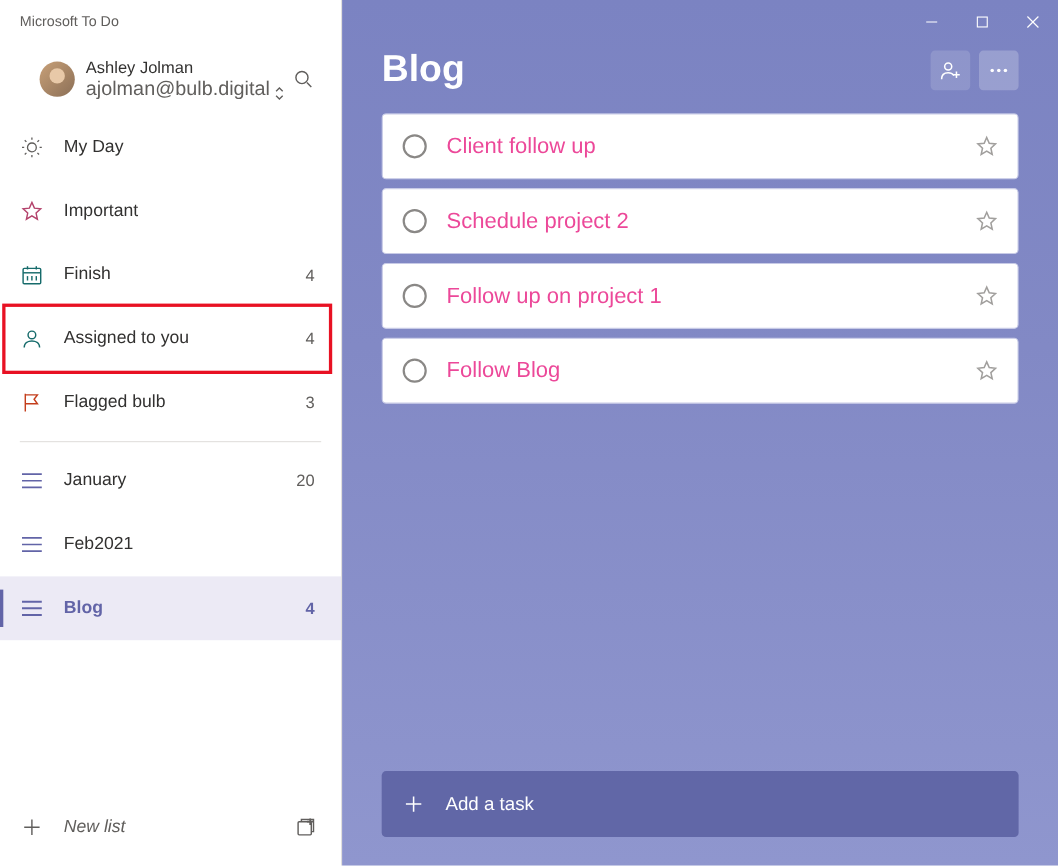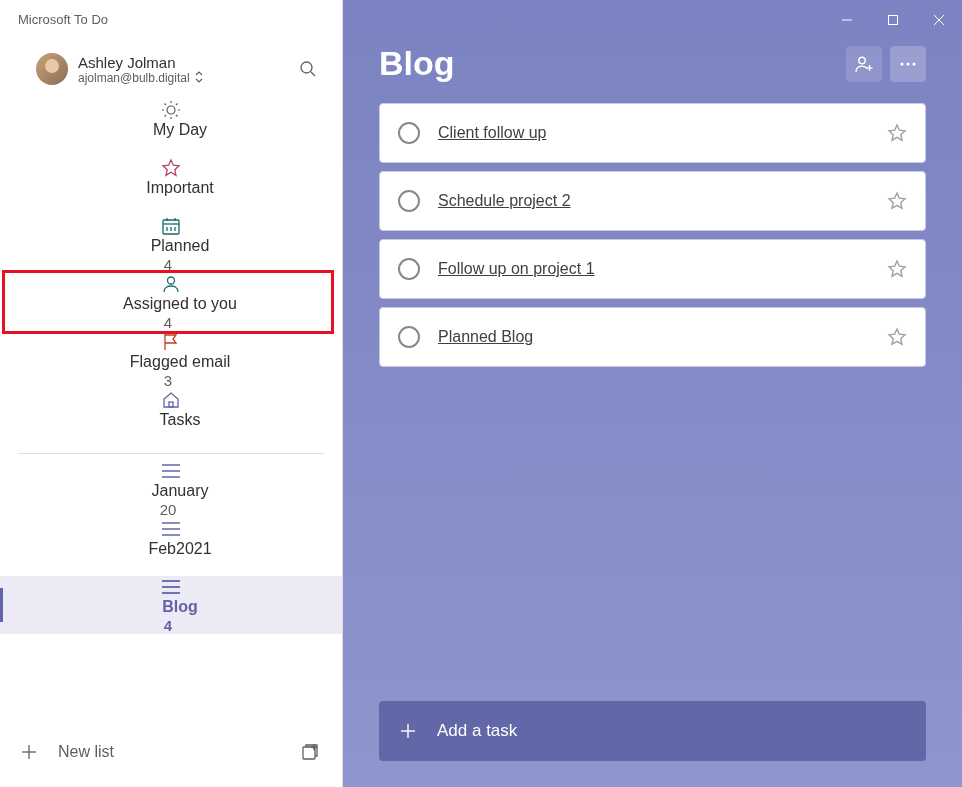--- a/index.html
+++ b/index.html
@@ -7,21 +7,21 @@
     font-family: "Segoe UI", -apple-system, sans-serif;
     width: 962px;
     height: 787px;
     display: flex;
     overflow: hidden;
     background: #fff;
     font-size: 14px;
     color: #323130;
   }
   .sidebar {
-    width: 343px;
+    width: 311px;
     height: 100%;
     background: #fff;
     display: flex;
     flex-direction: column;
     border-right: 1px solid #e1dfdd;
   }
   .app-title {
     padding: 12px 18px 8px;
     font-size: 13px;
     color: #605e5c;
@@ -42,32 +42,31 @@
   }
   .avatar::after{
     content:"";
     position:absolute;
     width:14px;height:14px;border-radius:50%;
     background:#e8c9a8;
     top:6px;left:9px;
   }
   .user-text { margin-left: 10px; flex:1; }
   .user-name { font-size: 15px; color:#323130; }
-  .user-email { font-size: 12px; color:#605e5c; display:flex; align-items:flex-start; gap:4px;}
+  .user-email { font-size: 18px; color:#605e5c; display:flex; align-items:flex-end; gap:4px;}
   .search-btn {
     width: 32px; height:32px; display:flex; align-items:center; justify-content:center;
     cursor:pointer;
   }
   .smart-list, .user-list {
     display:flex; align-items:center;
     padding: 0 18px;
     height: 58px;
     cursor:pointer;
     position: relative;
-    flex-direction: column;
   }
   .list-icon {
     width: 22px; height:22px;
     display:flex;align-items:center;justify-content:center;
     color:#605e5c;
     flex-shrink:0;
   }
   .list-label { margin-left: 18px; font-size:16px; color:#323130; flex:1;}
   .list-count { font-size:15px; color:#605e5c; margin-right:6px;}
   .divider { height:1px; background:#e1dfdd; margin: 6px 18px; }
@@ -83,20 +82,21 @@
   .user-list.selected .list-label,
   .user-list.selected .list-count { color:#6264a7; font-weight:400;}
   .user-list.selected .list-icon{color:#6264a7;}
   .selected-bar{
     position:absolute;left:0;top:12px;bottom:12px;width:3px;background:#6264a7;
   }
   .new-list-row {
     display:flex;align-items:center;
     padding:0 18px;height:58px;margin-top:auto;margin-bottom:6px;
     cursor:pointer;
+    font-style:italic;
   }
   .new-list-row .list-label{color:#605e5c;}
   .group-btn{width:28px;height:28px;display:flex;align-items:center;justify-content:center;cursor:pointer;}
 
   .main {
     flex:1;
     height:100%;
     background: linear-gradient(180deg,#7b83c2 0%, #8289c5 40%, #8f96ce 100%);
     display:flex;flex-direction:column;
     position:relative;
@@ -132,21 +132,21 @@
     display:flex;align-items:center;
     padding:0 18px;
     margin-bottom:8px;
     border:1px solid #c7cae6;
     cursor:pointer;
   }
   .task-circle{
     width:22px;height:22px;border-radius:50%;
     border:2px solid #8a8886;flex-shrink:0;
   }
-  .task-title{margin-left:18px;font-size:16px;color:#404040;flex:1;text-decoration:underline;}
+  .task-title{margin-left:18px;font-size:20px;color:#ec4899;flex:1;}
   .task-star{color:#a19f9d;cursor:pointer;}
   .add-task-bar{
     margin:0 36px 26px 36px;
     height:60px;
     background:rgba(92,98,163,0.9);
     border-radius:4px;
     display:flex;align-items:center;
     padding:0 18px;
     color:#fff;
     cursor:text;
@@ -215,21 +215,21 @@
       <svg width="20" height="20" viewBox="0 0 20 20" fill="none" stroke="#166b6b" stroke-width="1.3">
           <rect x="2" y="4" width="16" height="14" rx="1"></rect>
           <line x1="2" y1="8" x2="18" y2="8"></line>
           <line x1="6" y1="2" x2="6" y2="5"></line>
           <line x1="14" y1="2" x2="14" y2="5"></line>
           <line x1="6" y1="11" x2="6" y2="15"></line>
           <line x1="10" y1="11" x2="10" y2="15"></line>
           <line x1="14" y1="11" x2="14" y2="15"></line>
         </svg>
     </span>
-    <span class="list-label">Planned</span>
+    <span class="list-label">Finish</span>
     <span class="list-count">4</span>
   </div>
 
   <div class="smart-list" style="position:relative;">
     <div class="highlight-box"></div>
     <span class="list-icon">
       <svg width="20" height="20" viewBox="0 0 20 20" fill="none" stroke="#166b6b" stroke-width="1.3">
           <circle cx="10" cy="6.5" r="3.5"></circle>
           <path d="M3 18 C3 13.5 7 12 10 12 C13 12 17 13.5 17 18"></path>
         </svg>
@@ -238,33 +238,24 @@
     <span class="list-count">4</span>
   </div>
 
   <div class="smart-list">
     <span class="list-icon">
       <svg width="20" height="20" viewBox="0 0 20 20" fill="none" stroke="#c43e1c" stroke-width="1.3">
           <line x1="4" y1="2" x2="4" y2="18"></line>
           <path d="M4 3 L15 3 L12 7 L15 11 L4 11"></path>
         </svg>
     </span>
-    <span class="list-label">Flagged email</span>
+    <span class="list-label">Flagged bulb</span>
     <span class="list-count">3</span>
   </div>
 
-  <div class="smart-list">
-    <span class="list-icon">
-      <svg width="20" height="20" viewBox="0 0 20 20" fill="none" stroke="#6264a7" stroke-width="1.3">
-          <path d="M3 9 L10 3 L17 9 L17 17 L3 17 Z"></path>
-          <rect x="8" y="12" width="4" height="5"></rect>
-        </svg>
-    </span>
-    <span class="list-label">Tasks</span>
-  </div>
 
   <div class="divider"></div>
 
   <div class="user-list">
     <span class="list-icon">
       <svg width="20" height="16" viewBox="0 0 20 16" stroke="#6264a7" stroke-width="1.5">
           <line x1="1" y1="2" x2="19" y2="2"></line>
           <line x1="1" y1="8" x2="19" y2="8"></line>
           <line x1="1" y1="14" x2="19" y2="14"></line>
         </svg>
@@ -378,21 +369,21 @@
       <span class="task-circle"></span>
       <span class="task-title">Follow up on project 1</span>
       <span class="task-star">
         <svg width="20" height="20" viewBox="0 0 20 20" fill="none" stroke="#a19f9d" stroke-width="1.4">
             <path d="M10 2 L12.3 7.2 L18 7.8 L13.8 11.7 L15 17.3 L10 14.3 L5 17.3 L6.2 11.7 L2 7.8 L7.7 7.2 Z"></path>
           </svg>
       </span>
     </div>
     <div class="task-card">
       <span class="task-circle"></span>
-      <span class="task-title">Planned Blog</span>
+      <span class="task-title">Follow Blog</span>
       <span class="task-star">
         <svg width="20" height="20" viewBox="0 0 20 20" fill="none" stroke="#a19f9d" stroke-width="1.4">
             <path d="M10 2 L12.3 7.2 L18 7.8 L13.8 11.7 L15 17.3 L10 14.3 L5 17.3 L6.2 11.7 L2 7.8 L7.7 7.2 Z"></path>
           </svg>
       </span>
     </div>
   </div>
 
   <div class="add-task-bar">
     <span class="plus">

